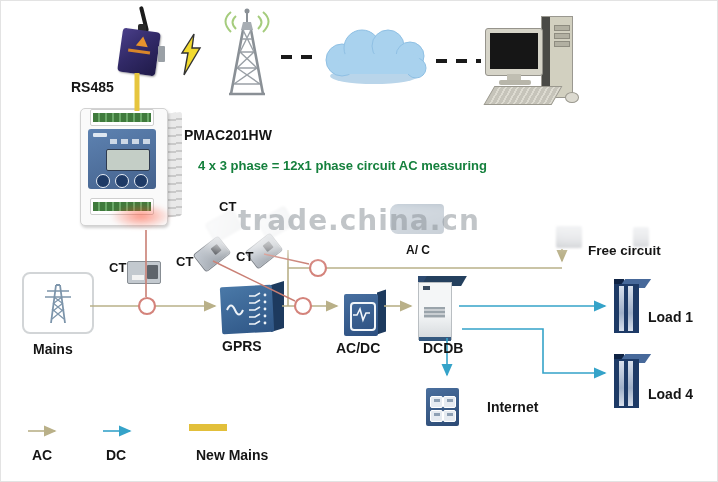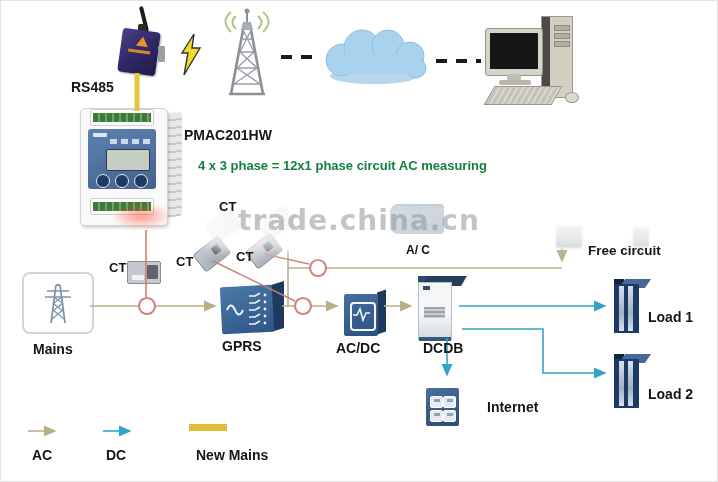--- a/index.html
+++ b/index.html
@@ -325,18 +325,18 @@
   <div class="lbl small" style="left:176px;top:255px">CT</div>
   <div class="lbl small" style="left:236px;top:250px">CT</div>
   <div class="lbl" style="left:406px;top:244px;font-size:12px">A/ C</div>
   <div class="lbl" style="left:588px;top:244px;font-size:13.5px">Free circuit</div>
   <div class="lbl" style="left:33px;top:342px">Mains</div>
   <div class="lbl" style="left:222px;top:339px">GPRS</div>
   <div class="lbl" style="left:336px;top:341px">AC/DC</div>
   <div class="lbl" style="left:423px;top:341px">DCDB</div>
   <div class="lbl" style="left:487px;top:400px">Internet</div>
   <div class="lbl" style="left:648px;top:310px">Load 1</div>
-  <div class="lbl" style="left:648px;top:387px">Load 2</div>
+  <div class="lbl" style="left:648px;top:387px">Load 4</div>
   <div class="lbl" style="left:32px;top:448px">AC</div>
   <div class="lbl" style="left:106px;top:448px">DC</div>
   <div class="lbl" style="left:196px;top:448px">New Mains</div>
 
 </div>
 
 </body></html>

